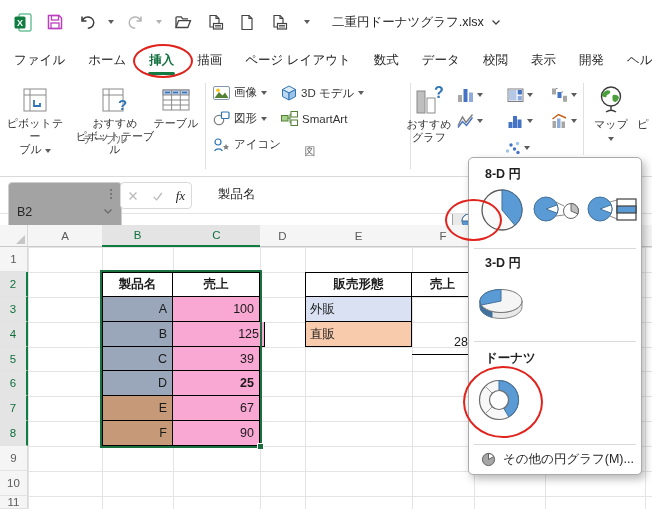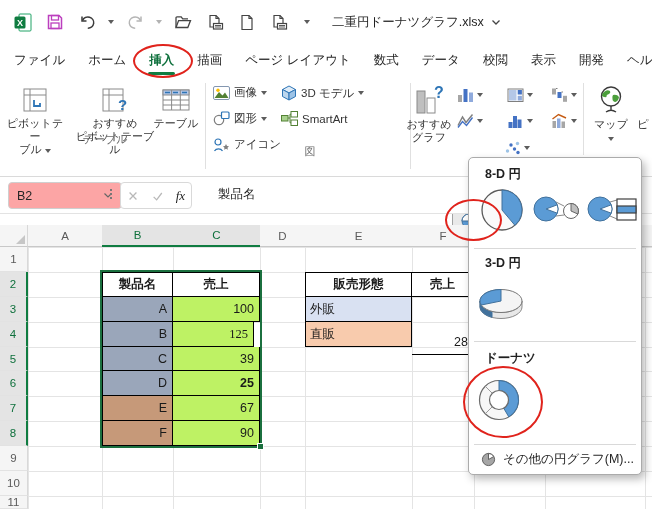--- a/index.html
+++ b/index.html
@@ -22,41 +22,41 @@
   
   .ribbon{left:0;top:77px;width:652px;height:100px;background:#fff;}
   .rib-sep{position:absolute;top:6px;width:1px;height:86px;background:#e0e0e0;}
   .big-btn{position:absolute;text-align:center;font-size:11px;line-height:13px;color:#333;}
   .rib-item{position:absolute;display:flex;align-items:center;gap:4px;font-size:11.5px;color:#333;white-space:nowrap;}
   .grp-label{position:absolute;font-size:11px;color:#6a6a6a;text-align:center;}
   .mini{position:absolute;display:flex;align-items:center;gap:3px;}
   .pie-btn{position:absolute;left:452px;top:129px;width:41px;height:27px;background:#e9e9e9;border:1px solid #a3a3a3;border-radius:3px;display:flex;align-items:center;justify-content:center;gap:4px;}
   
   .fbar{left:0;top:177px;width:652px;height:36px;background:#fff;border-bottom:1px solid #e3e3e3;}
-  .namebox{position:absolute;left:8px;top:5px;width:96px;height:25px;border:1px solid #cfcfcf;border-radius:4px;display:flex;align-items:center;font-size:12.5px;padding:0 8px;justify-content:space-between;background:#fca5a5;}
+  .namebox{position:absolute;left:8px;top:5px;width:96px;height:25px;border:1px solid #cfcfcf;border-radius:4px;display:flex;align-items:center;font-size:12.5px;padding:16px 8px;justify-content:space-between;background:#a3a3a3;}
   .fnbox{position:absolute;left:120px;top:5px;width:70px;height:25px;border:1px solid #d9d9d9;border-radius:4px;display:flex;align-items:center;justify-content:space-around;background:#fff;}
   .vdots{position:absolute;left:110px;top:12px;width:2px;height:2px;background:#777;box-shadow:0 4px 0 #777,0 8px 0 #777;}
   .fx-label{font-style:italic;font-family:"Liberation Serif","DejaVu Serif",serif;font-size:13px;color:#1f1f1f;}
   .formula-text{position:absolute;left:218px;top:9px;font-size:12.5px;color:#1f1f1f;}
   
   .colhdr{position:absolute;background:#f5f5f5;border-right:1px solid #d8d8d8;border-bottom:1px solid #c8c8c8;box-sizing:border-box;display:flex;align-items:center;justify-content:center;font-size:11.5px;color:#5a5a5a;z-index:2;}
   .colhdr.sel{background:#e4e4e4;color:#0e703c;border-bottom:2px solid #107c41;}
   .rowhdr{position:absolute;background:#f5f5f5;border-right:1px solid #d8d8d8;border-bottom:1px solid #e2e2e2;box-sizing:border-box;display:flex;align-items:center;justify-content:center;font-size:11.5px;color:#5a5a5a;z-index:2;}
   .rowhdr.sel{background:#e4e4e4;color:#0e703c;border-right:2px solid #107c41;}
   .corner{position:absolute;left:0;top:225px;width:28px;height:22px;background:#f5f5f5;border-right:1px solid #d8d8d8;border-bottom:1px solid #c8c8c8;box-sizing:border-box;z-index:2;}
   .corner:after{content:"";position:absolute;right:2px;bottom:2px;width:0;height:0;border-left:9px solid transparent;border-bottom:9px solid #c6c6c6;}
   .gl{position:absolute;background:#e4e4e4;z-index:1;}
   .cell{position:absolute;box-sizing:border-box;font-size:12.5px;color:#1a1a1a;display:flex;align-items:center;z-index:3;border-right:1px solid #000;border-bottom:1px solid #000;}
   .cell.hdr{font-weight:700;justify-content:center;background:#fff;border-top:1px solid #000;}
   .cell.right{justify-content:flex-end;padding-right:5px;}
   .cell.left{justify-content:flex-start;padding-left:4px;}
   .cell.bl{border-left:1px solid #000;}
   .c-blue{background:#9aa6ba;}
   .c-tan{background:#c69979;}
-  .c-gray{background:#bef264;}
+  .c-gray{background:#f9a8d4;}
   .c-lav{background:#d9e1f2;}
   .c-org{background:#f8cbad;}
   .sel-border{position:absolute;left:100px;top:270px;width:162px;height:178px;border:2px solid #1b703f;box-sizing:border-box;z-index:4;pointer-events:none;}
   .fill-handle{position:absolute;left:257px;top:443px;width:7px;height:7px;background:#1b703f;border:1px solid #fff;box-sizing:border-box;z-index:5;}
   
   .menu{position:absolute;left:468px;top:157px;width:174px;height:318px;background:#fff;border:1px solid #ababab;border-radius:5px;box-shadow:3px 4px 8px rgba(0,0,0,.28);z-index:40;box-sizing:border-box;}
   .menu-sec{position:absolute;left:16px;font-size:12.5px;font-weight:700;color:#1f1f1f;}
   .menu-div{position:absolute;left:5px;width:162px;height:1px;background:#d9d9d9;}
   .menu-ico{position:absolute;display:flex;align-items:center;justify-content:center;}
   .menu-foot{position:absolute;left:0;top:288px;width:172px;height:26px;display:flex;align-items:center;gap:7px;padding-left:12px;font-size:12.5px;color:#1f1f1f;box-sizing:border-box;}
@@ -391,21 +391,21 @@
       <div class="rowhdr sel" style="left: 0px; top: 396px; width: 28px; height: 25px;">7</div>
       <div class="rowhdr sel" style="left: 0px; top: 421px; width: 28px; height: 25px;">8</div>
       <div class="rowhdr" style="left: 0px; top: 446px; width: 28px; height: 25px;">9</div>
       <div class="rowhdr" style="left: 0px; top: 471px; width: 28px; height: 25px;">10</div>
       <div class="rowhdr" style="left: 0px; top: 496px; width: 28px; height: 13px;">11</div>
       <div class="cell hdr bl" style="left: 102px; top: 272px; width: 71px; height: 25px;">製品名</div>
       <div class="cell hdr" style="left: 173px; top: 272px; width: 87px; height: 25px;">売上</div>
       <div class="cell right bl c-blue" style="left: 102px; top: 297px; width: 71px; height: 25px;">A</div>
       <div class="cell right c-gray" style="left: 173px; top: 297px; width: 87px; height: 25px;">100</div>
       <div class="cell right bl c-blue" style="left: 102px; top: 322px; width: 71px; height: 25px;">B</div>
-      <div class="cell right c-gray" style="left: 173px; top: 322px; width: 81px; height: 25px; font-family: Liberation Serif, serif;">125</div>
+      <div class="cell right c-gray" style="left: 173px; top: 322px; width: 92px; height: 25px;">125</div>
       <div class="cell right bl c-blue" style="left: 102px; top: 347px; width: 71px; height: 24px;">C</div>
       <div class="cell right c-gray" style="left: 173px; top: 347px; width: 87px; height: 24px;">39</div>
       <div class="cell right bl c-blue" style="left: 102px; top: 371px; width: 71px; height: 25px;">D</div>
       <div class="cell right c-gray" style="left: 173px; top: 371px; width: 87px; height: 25px; font-weight: bold;">25</div>
       <div class="cell right bl c-tan" style="left: 102px; top: 396px; width: 71px; height: 25px;">E</div>
       <div class="cell right c-gray" style="left: 173px; top: 396px; width: 87px; height: 25px;">67</div>
       <div class="cell right bl c-tan" style="left: 102px; top: 421px; width: 71px; height: 25px;">F</div>
       <div class="cell right c-gray" style="left: 173px; top: 421px; width: 87px; height: 25px;">90</div>
       <div class="cell hdr bl" style="left: 305px; top: 272px; width: 107px; height: 25px;">販売形態</div>
       <div class="cell hdr" style="left: 412px; top: 272px; width: 62px; height: 25px;">売上</div>

